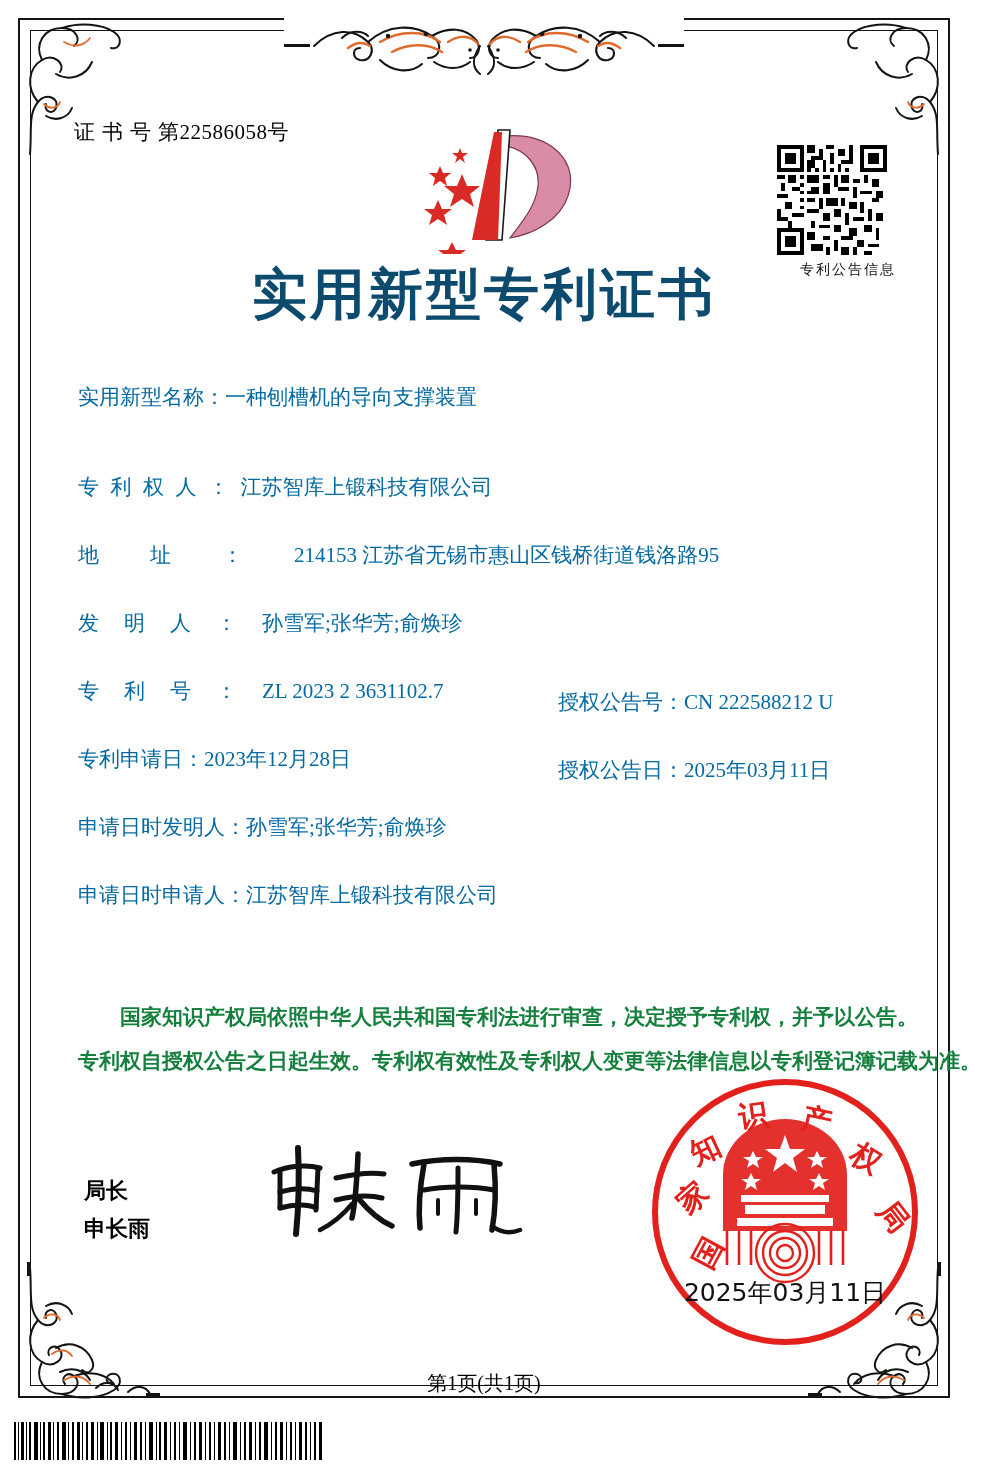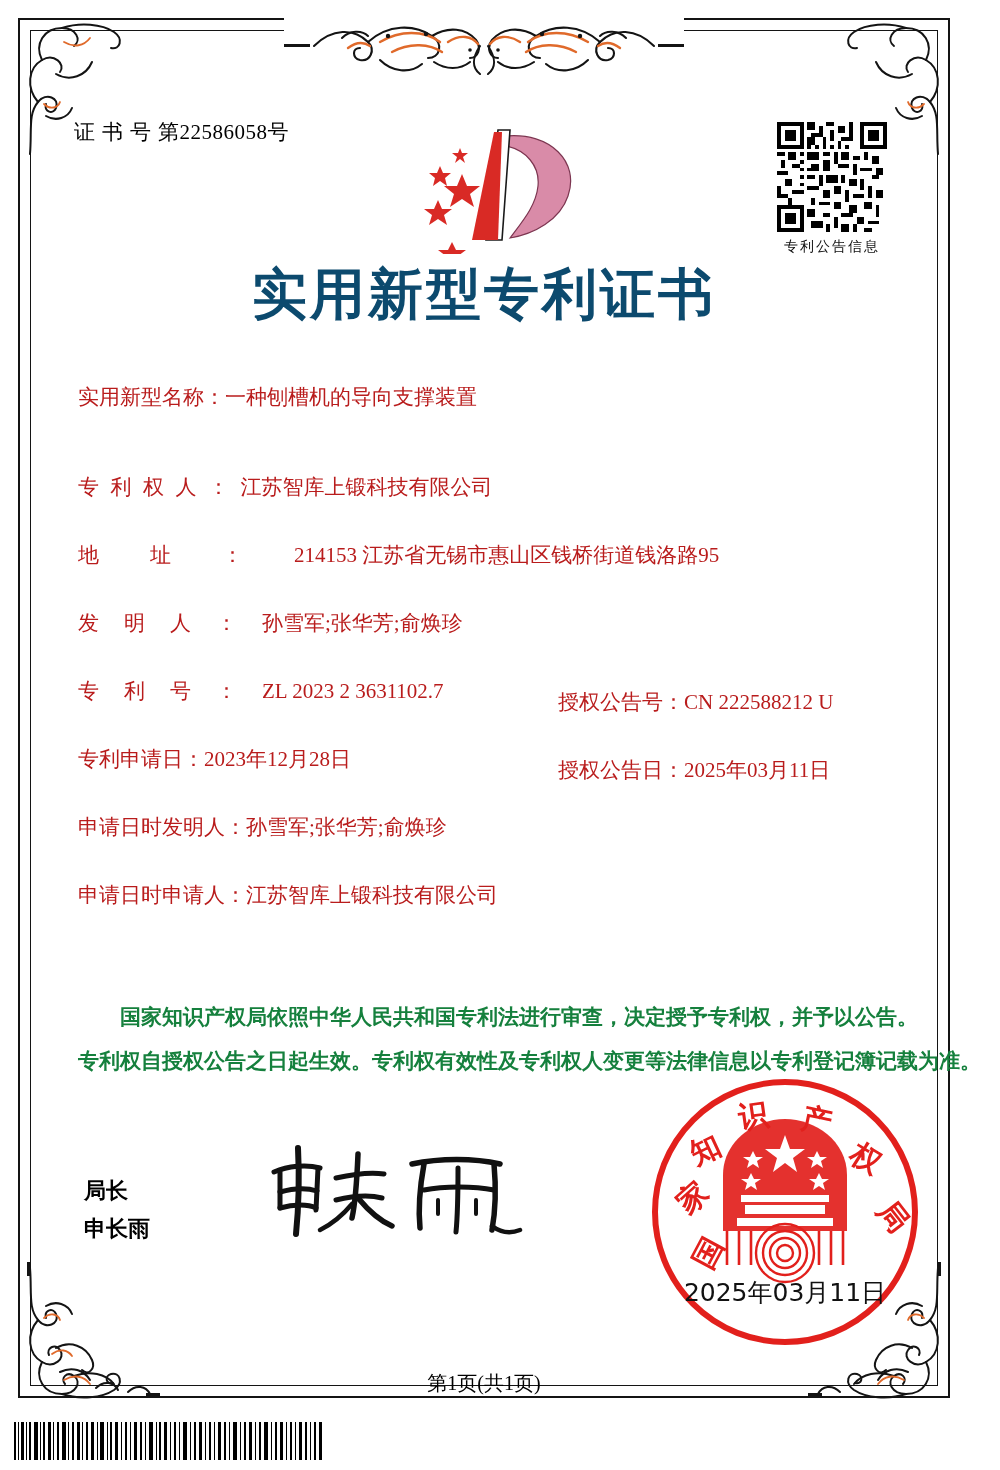--- a/index.html
+++ b/index.html
@@ -62,23 +62,23 @@
 
   .logo {
     position: absolute;
     left: 410px; top: 122px;
     width: 180px; height: 132px;
   }
   .logo svg { display:block; width:100%; height:100%; }
 
   .qr-wrap {
     position: absolute;
-    right: 72px; top: 122px;
+    right: 72px; top: 145px;
     width: 128px;
-    text-align: center;
+    text-align: right;
   }
   .qr { width: 110px; height: 110px; margin: 0 auto; display:block; }
   .qr-label {
     margin-top: 6px;
     font-size: 14px;
     letter-spacing: 2px;
     color: #111;
     font-family: "DejaVu Serif", serif;
   }
 
@@ -92,21 +92,21 @@
     color: #0c4a6e;
     font-family: "DejaVu Serif", "Liberation Serif", serif;
   }
 
   
   .fields {
     position: absolute;
     left: 78px; top: 383px;
     width: 850px;
     font-size: 21px;
-    color: #b91c1c;
+    color: #0369a1;
   }
   .row { position: relative; height: 68px; }
   .lbl { display: inline-block; white-space: nowrap; }
   .val { white-space: nowrap; }
   .k-title   { letter-spacing: 0px; }
   .k-owner   { letter-spacing: 11.5px; }
   .k-addr    { letter-spacing: 51px; }
   .k-inv     { letter-spacing: 25px; }
   .k-pno     { letter-spacing: 25px; }
 

